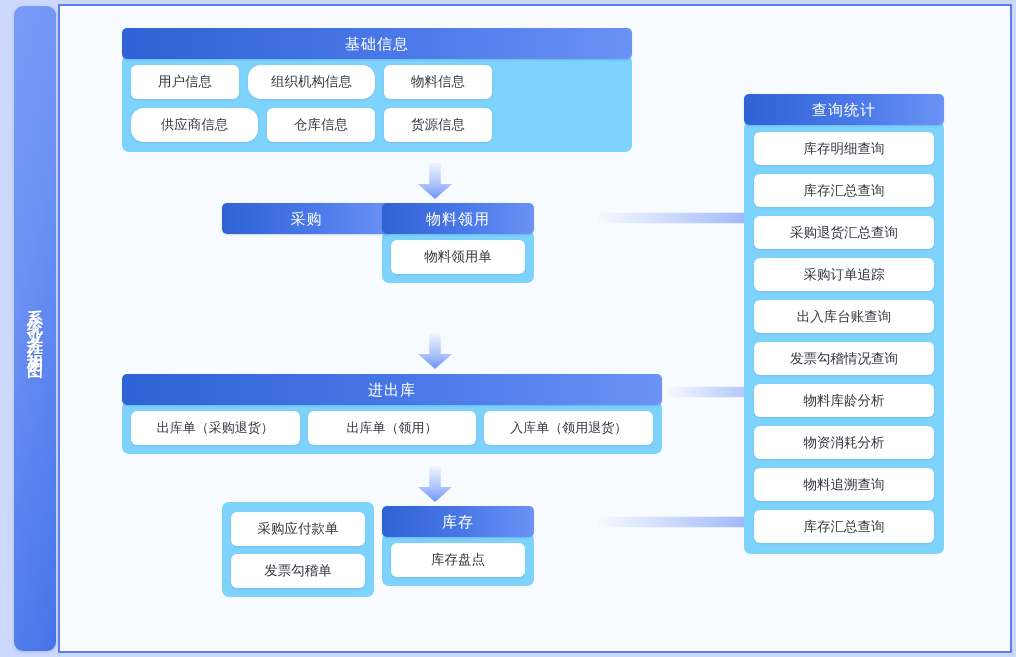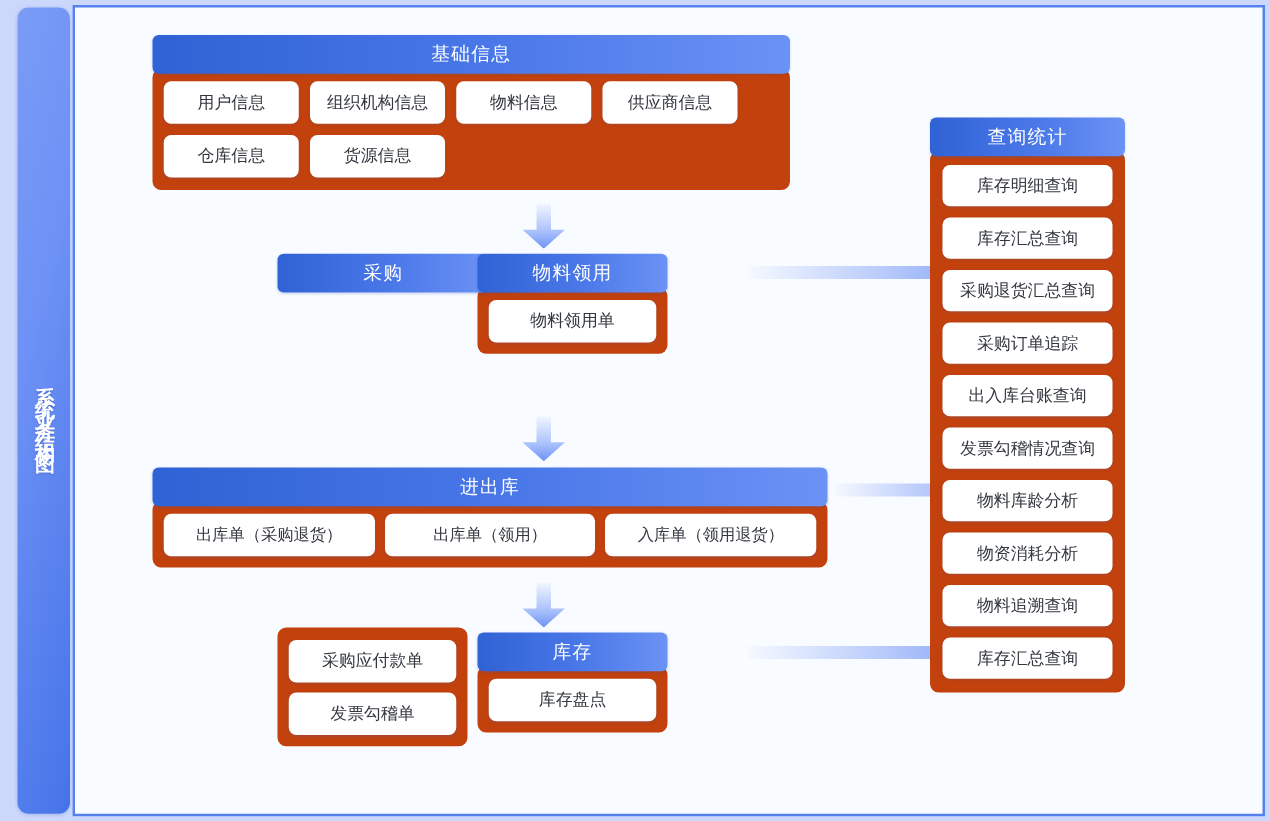--- a/index.html
+++ b/index.html
@@ -78,21 +78,21 @@
     background: linear-gradient(90deg, #2f62d4 0%, #4977e8 52%, #6b92f5 100%);
     box-shadow: 0 1px 2px rgba(50,80,170,.22);
     position: relative;
     z-index: 2;
     letter-spacing: 1px;
   }
   .mod-body {
     margin-top: -4px;
     padding: 10px 9px 9px 9px;
     border-radius: 7px;
-    background: #c2410c;
+    background: #7dd3fc;
     display: flex;
     flex-wrap: wrap;
     gap: 9px;
     align-content: flex-start;
     box-sizing: border-box;
   }
   .card {
     background: #ffffff;
     border-radius: 6px;
     height: 34px;
@@ -104,21 +104,21 @@
     box-sizing: border-box;
     white-space: nowrap;
     padding: 0 6px;
   }
 
   
   #mod-basic { left: 62px; top: 22px; width: 510px; }
   #mod-basic .mod-body { padding-bottom: 10px; }
   #mod-basic .card { flex: 0 0 auto; }
   #mod-basic .card.w1 { width: 108px; }
-  #mod-basic .card.w2 { width: 108px; }
+  #mod-basic .card.w2 { width: 127px; border-radius: 13px; }
 
   
   #mod-purchase { left: 162px; top: 197px; width: 169px; }
   #mod-purchase .mod-body { flex-direction: column; gap: 8px; }
   #mod-purchase .card { width: 100%; }
 
   
   #mod-requisition { left: 322px; top: 197px; width: 152px; }
   #mod-requisition .mod-body { flex-direction: column; gap: 8px; }
   #mod-requisition .card { width: 100%; }
@@ -132,21 +132,21 @@
   #mod-finance { left: 162px; top: 500px; width: 152px; }
   #mod-finance .mod-body { flex-direction: row; gap: 8px; }
   #mod-finance .card { width: 100%; }
 
   
   #mod-stock { left: 322px; top: 500px; width: 152px; }
   #mod-stock .mod-body { flex-direction: column; gap: 8px; }
   #mod-stock .card { width: 100%; }
 
   
-  #mod-query { left: 684px; top: 88px; width: 156px; }
+  #mod-query { left: 684px; top: 88px; width: 200px; }
   #mod-query .mod-body { flex-direction: column; gap: 9px; padding: 11px 10px 11px 10px; }
   #mod-query .card { width: 100%; height: 33px; line-height: 33px; }
 
   
   .arrow-down {
     position: absolute;
     width: 34px;
     height: 36px;
     background: linear-gradient(180deg, rgba(220,231,255,0.25) 0%, #a9c0fb 62%, #6e93f6 100%);
     -webkit-clip-path: polygon(33% 0, 67% 0, 67% 58%, 100% 58%, 50% 100%, 0 58%, 33% 58%);

